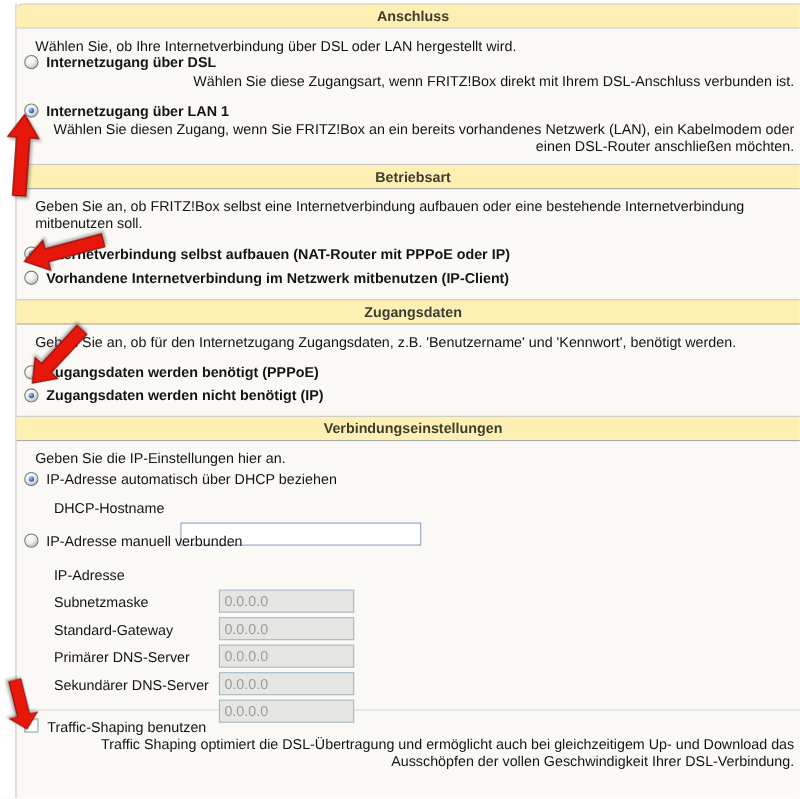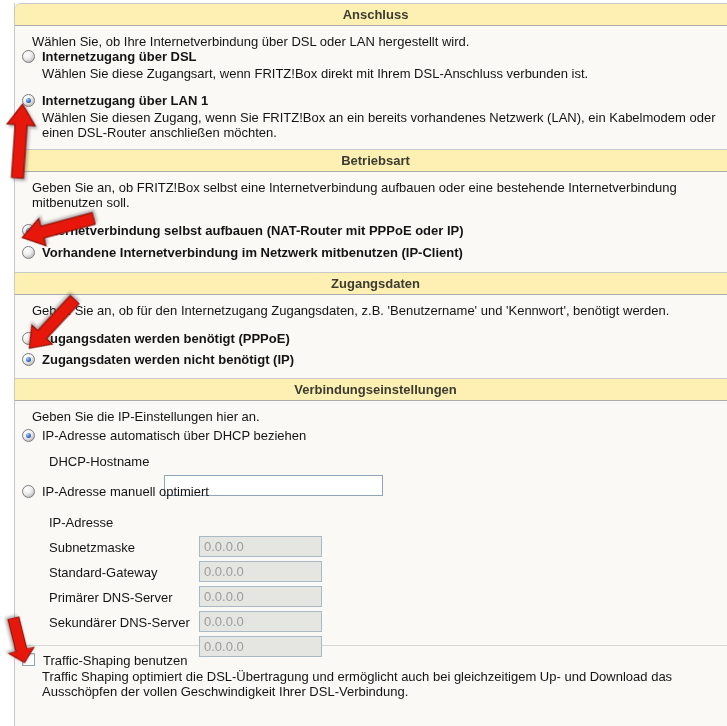--- a/index.html
+++ b/index.html
@@ -21,21 +21,21 @@
   }
   .bar.first { border-radius:6px 6px 0 0; }
   .sec { position:relative; }
   .intro { margin:8px 14px 0 17px; line-height:15px; }
   .sec1 { padding-bottom:9px; }
   .sec2 { padding-bottom:12px; }
   .sec3 { padding-bottom:11px; }
   .opt-row { display:flex; align-items:center; margin-left:7px; height:15px; }
   .opt-label { margin-left:7px; font-weight:bold; line-height:14px; }
   .opt-label.plain { font-weight:normal; }
-  .opt-desc { margin:2px 14px 0 27px; line-height:15px; }
+  .opt-desc { margin:2px 14px 0 27px; line-height:15px;text-align:right; }
   
   .radio {
     width:13px; height:13px; flex:0 0 13px; border-radius:50%;
     border:1px solid #7b7b7b; position:relative;
     background:radial-gradient(circle at 35% 30%, #ffffff 0%, #ececec 45%, #a7a7ab 95%);
     box-shadow:inset 0 1px 1px rgba(255,255,255,.7);
   }
   .radio.sel::after {
     content:""; position:absolute; left:3px; top:3px; width:5px; height:5px; border-radius:50%;
     background:radial-gradient(circle at 35% 30%, #a9c9f4 0%, #1a52b5 75%);
@@ -139,21 +139,21 @@
       <span class="radio sel"></span>
       <span class="opt-label plain">IP-Adresse automatisch über DHCP beziehen</span>
     </div>
     <div class="field-row mt-dhcp-row">
       <span class="field-label dhcp">DHCP-Hostname</span>
       <input class="txt wide" type="text" value="" style="">
     </div>
 
     <div class="opt-row mt-man-radio">
       <span class="radio"></span>
-      <span class="opt-label plain">IP-Adresse manuell optimiert</span>
+      <span class="opt-label plain">IP-Adresse manuell verbunden</span>
     </div>
 
     <div class="field-row mt-first-field">
       <span class="field-label">IP-Adresse</span>
       <input class="txt small" type="text" disabled="" value="0.0.0.0" style="">
     </div>
     <div class="field-row">
       <span class="field-label">Subnetzmaske</span>
       <input class="txt small" type="text" disabled="" value="0.0.0.0" style="">
     </div>

